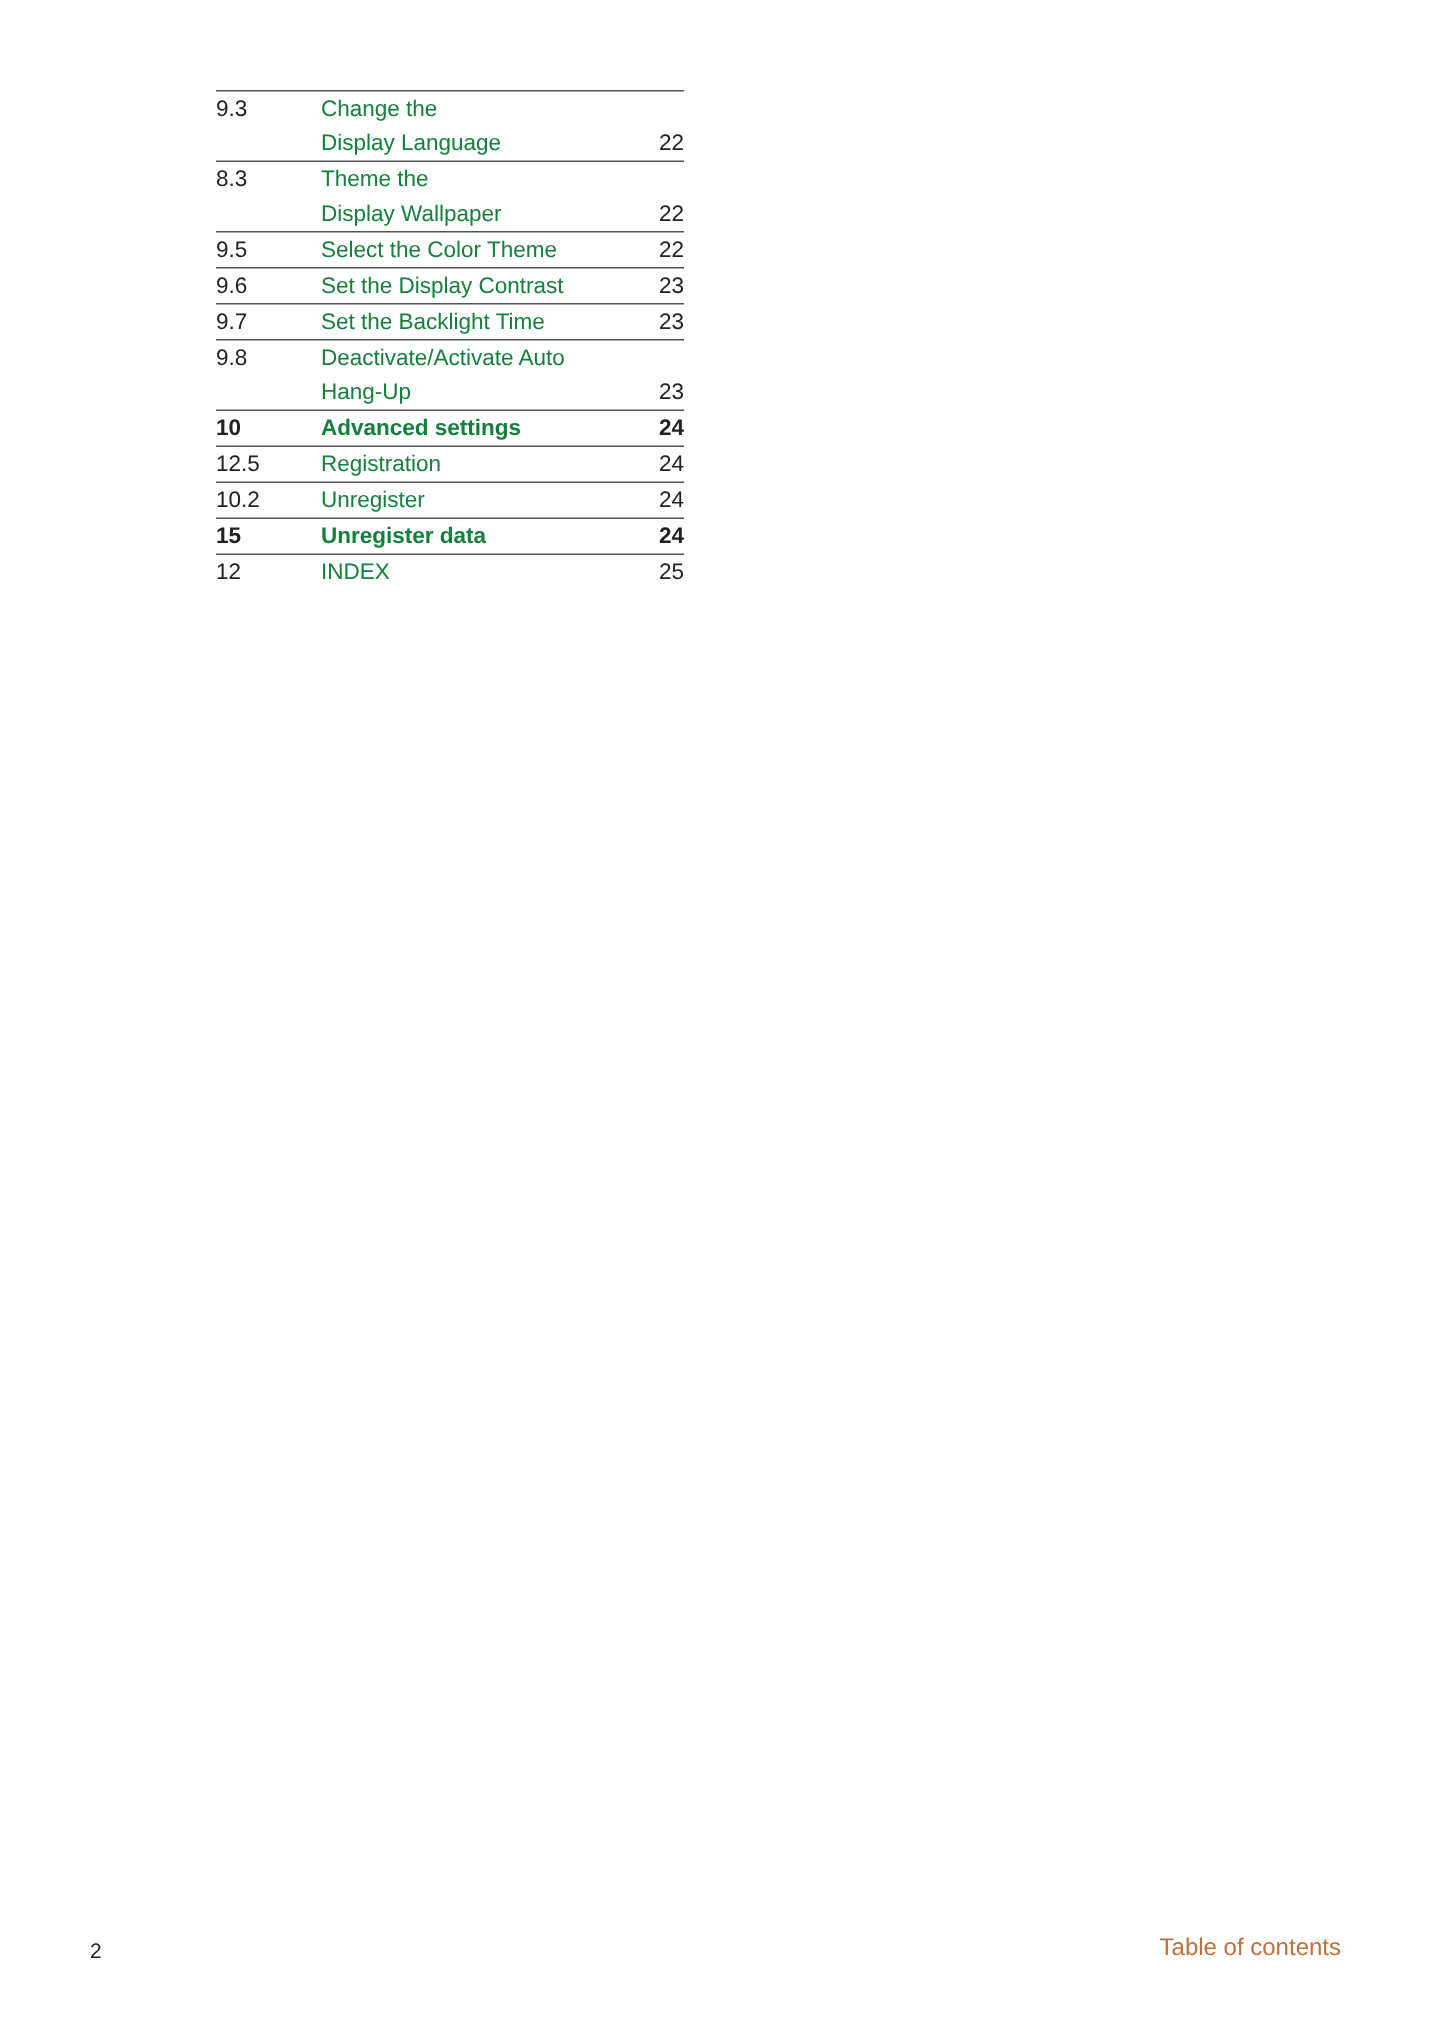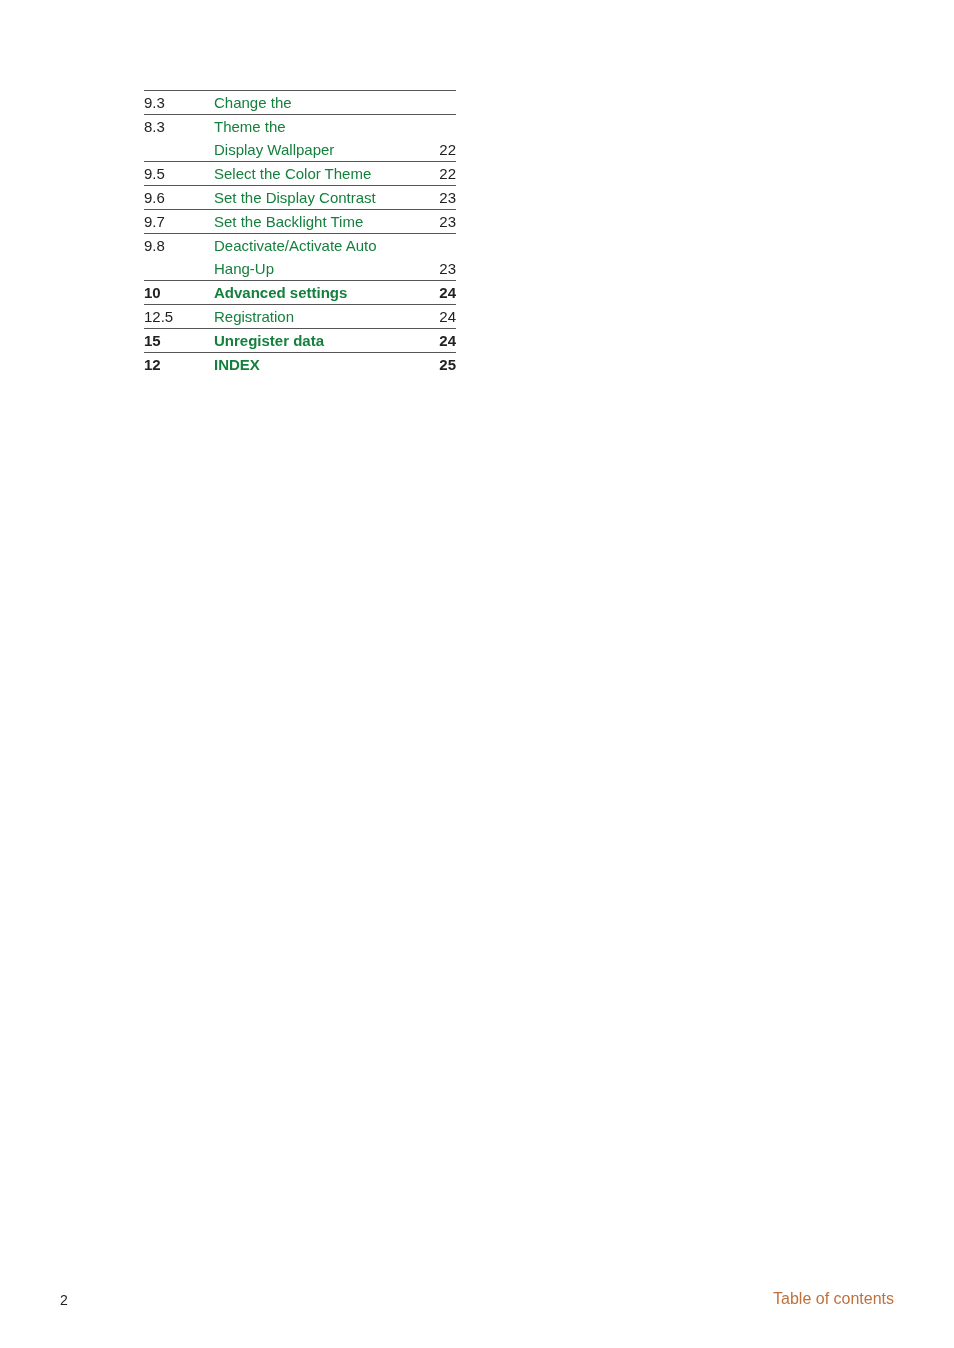--- a/index.html
+++ b/index.html
@@ -11,21 +11,21 @@
     body {
       width: 954px;
       height: 1348px;
       background: #ffffff;
       font-family: Arial, Helvetica, sans-serif;
       position: relative;
       overflow: hidden;
     }
 
     .page-content {
-      padding: 90px 144px 60px 144px;
+      padding: 60px 144px 60px 144px;
       max-width: 600px;
     }
 
     .toc-table {
       width: 100%;
       border-collapse: collapse;
     }
 
     .toc-table tr td {
       padding: 3px 0;
@@ -57,21 +57,21 @@
     .section-gap td {
       padding-top: 18px;
     }
 
     .bold-row td {
       font-weight: bold;
       font-size: 15px;
     }
 
     .index-row td {
-      font-weight: bold;
+      font-weight: normal;
       font-size: 15px;
       text-transform: uppercase;
     }
 
     .page-number-bottom-left {
       position: absolute;
       bottom: 40px;
       left: 60px;
       font-size: 14px;
       color: #222;
@@ -88,20 +88,25 @@
 </head>
 <body>
 
 <div class="page-content">
   <table class="toc-table">
     <tbody id="toc-body">
     <tr class="row-divider">
           <td>9.3</td>
           <td class="label">Change the</td>
           <td></td>
+        </tr>
+        <tr>
+          <td></td>
+          <td class="label">Display Language</td>
+          <td>22</td>
         </tr>
         <tr class="row-divider">
           <td>8.3</td>
           <td class="label">Theme the</td>
           <td></td>
         </tr>
         <tr>
           <td></td>
           <td class="label">Display Wallpaper</td>
           <td>22</td>
@@ -134,20 +139,25 @@
         <tr class="row-divider section-gap bold-row">
           <td>10</td>
           <td class="label">Advanced settings</td>
           <td>24</td>
         </tr>
         <tr class="row-divider">
           <td>12.5</td>
           <td class="label">Registration</td>
           <td>24</td>
         </tr>
+        <tr class="row-divider">
+          <td>10.2</td>
+          <td class="label">Unregister</td>
+          <td>24</td>
+        </tr>
         <tr class="row-divider section-gap bold-row">
           <td>15</td>
           <td class="label">Unregister data</td>
           <td>24</td>
         </tr>
         <tr class="row-divider section-gap index-row">
           <td>12</td>
           <td class="label">INDEX</td>
           <td>25</td>
         </tr>

